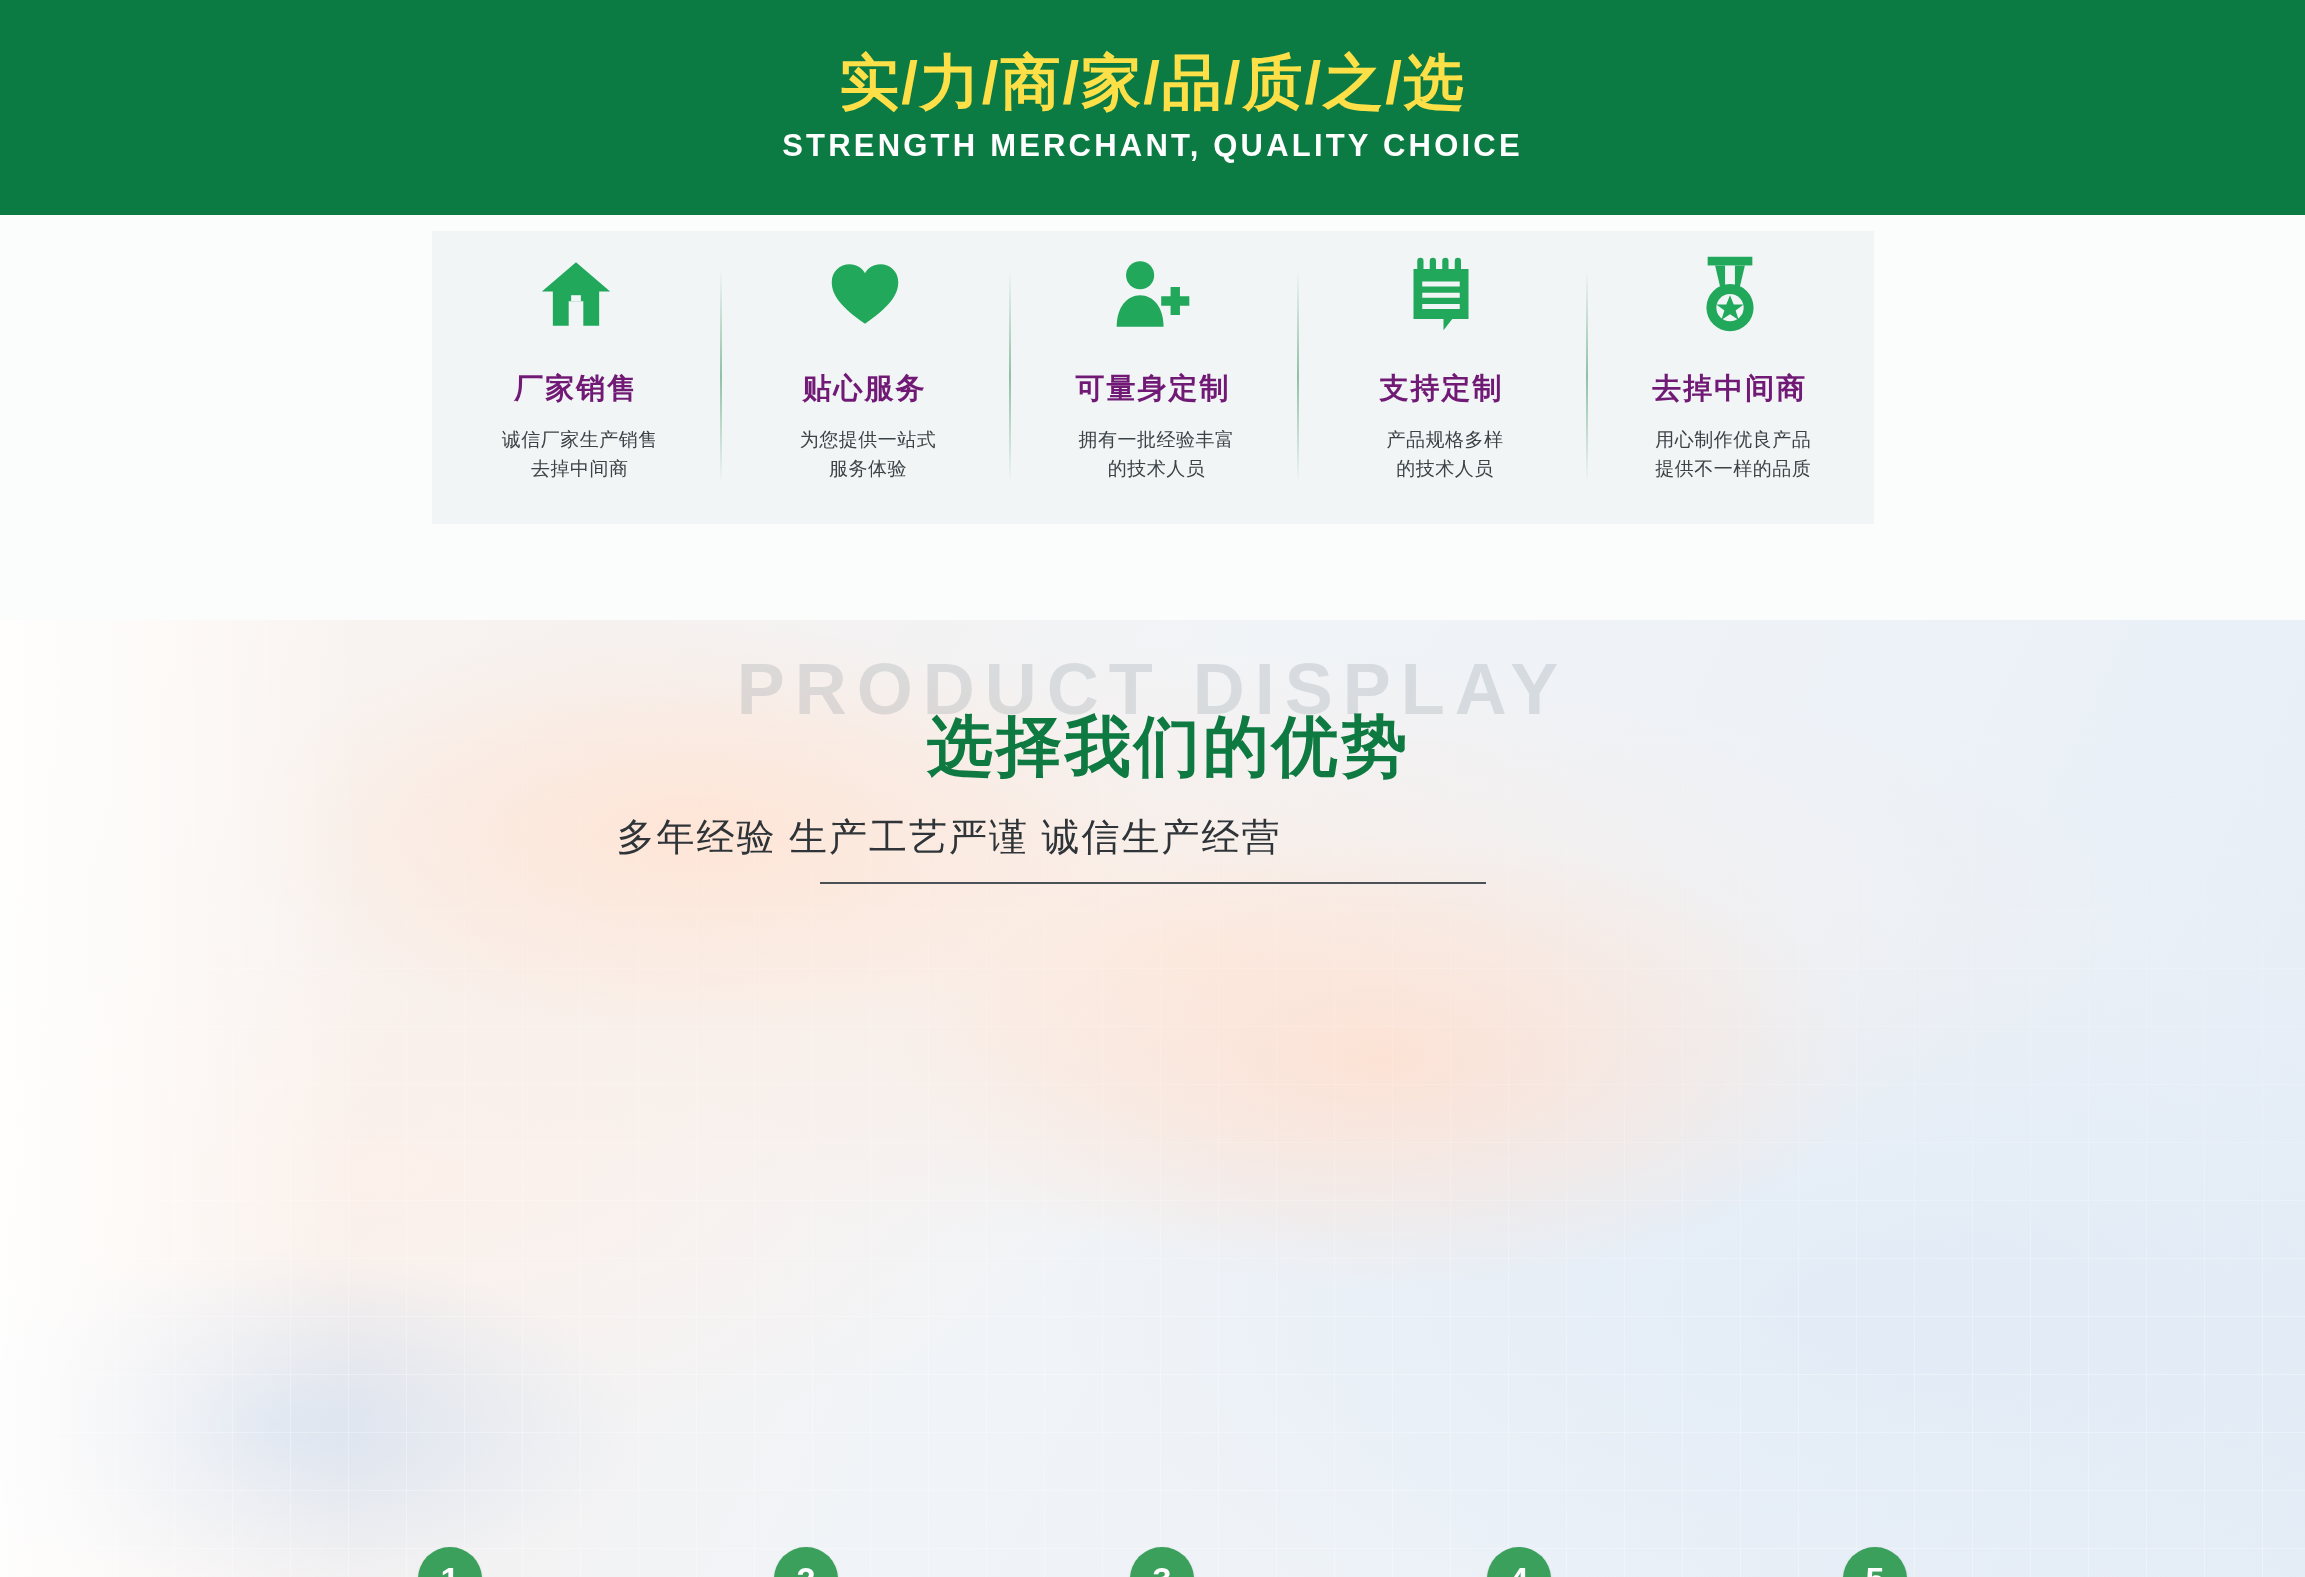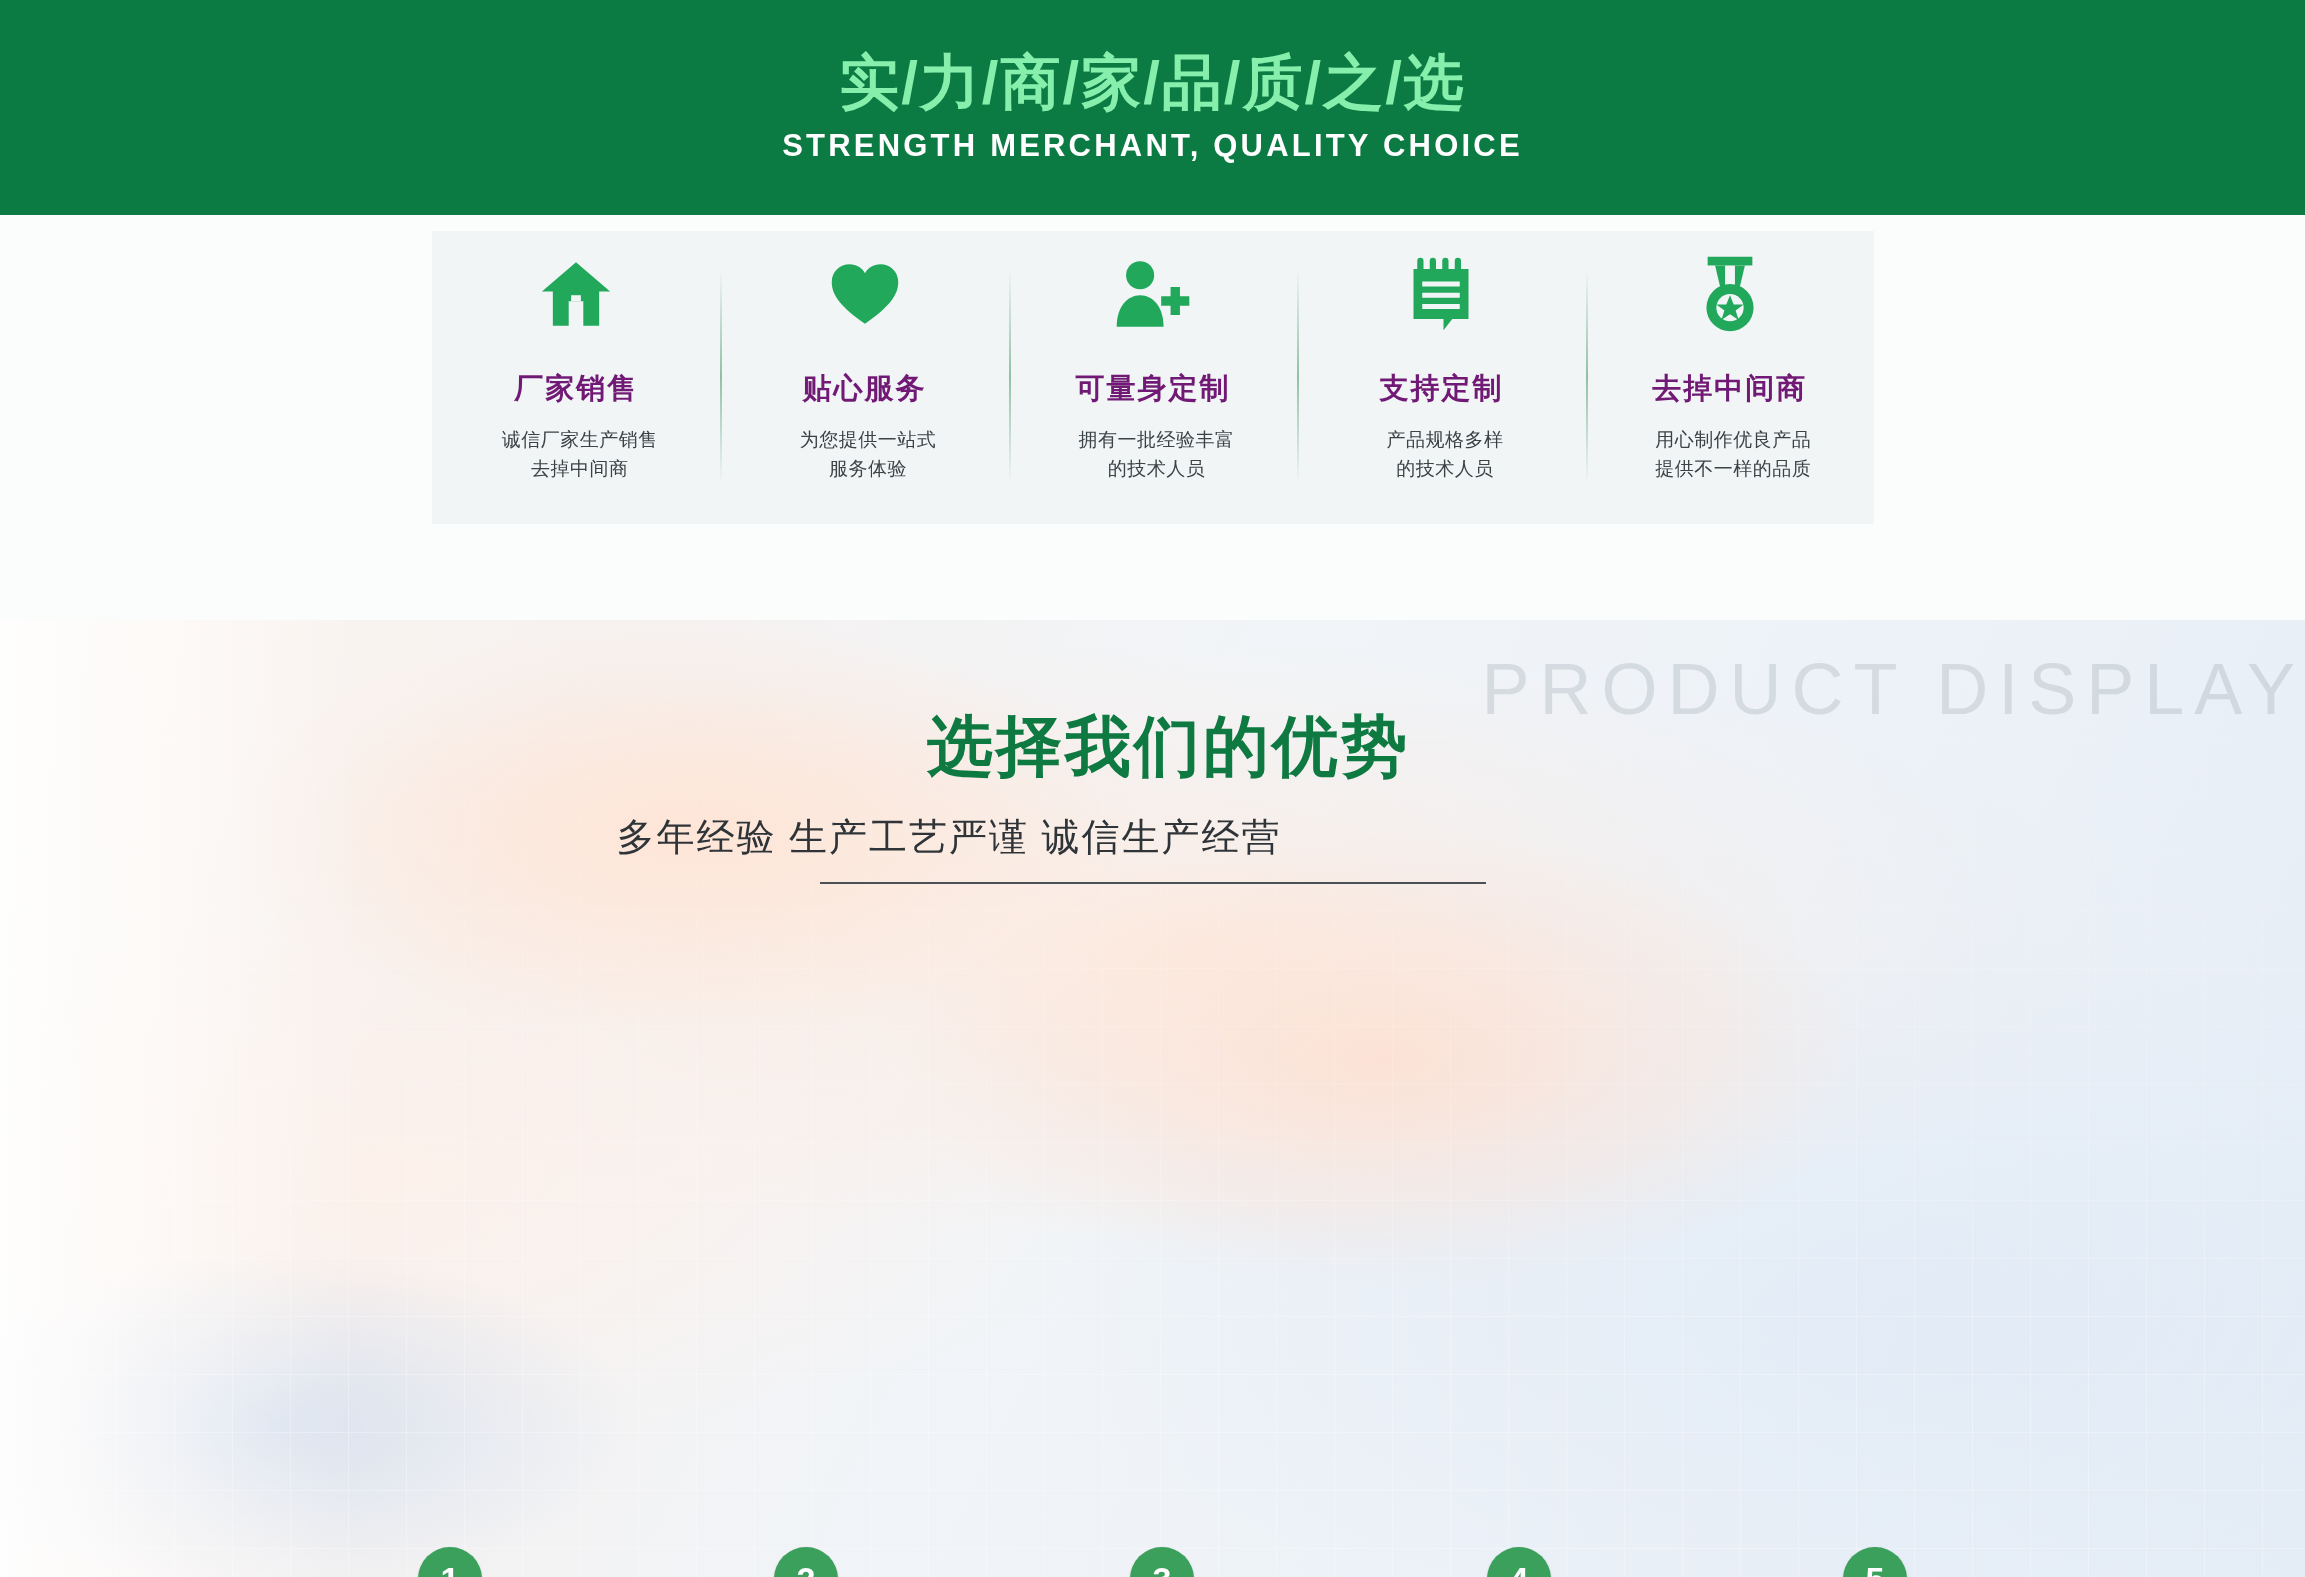--- a/index.html
+++ b/index.html
@@ -11,21 +11,21 @@
   }
   .page{position:relative;width:2305px;height:1577px;}
 
   
   .hero{
     position:absolute;left:0;top:0;width:2305px;height:215px;
     background:#0c7a43;
     display:flex;flex-direction:column;align-items:center;justify-content:center;
   }
   .hero-title{
-    color:#86efac;font-size:60px;font-weight:bold;letter-spacing:2px;
+    color:#fde047;font-size:60px;font-weight:bold;letter-spacing:2px;
     line-height:1.05;white-space:nowrap;
     font-family:"Liberation Sans","DejaVu Sans",sans-serif;
   }
   .hero-sub{
     margin-top:14px;color:#ffffff;font-size:31px;font-weight:bold;
     letter-spacing:3.2px;white-space:nowrap;
   }
 
   
   .features-zone{
@@ -85,22 +85,22 @@
       radial-gradient(ellipse 28% 30% at 30% 22%,rgba(255,228,212,.9),rgba(255,228,212,0) 72%),
       radial-gradient(ellipse 30% 34% at 60% 46%,rgba(255,222,205,.75),rgba(255,222,205,0) 70%),
       radial-gradient(ellipse 22% 26% at 12% 84%,rgba(205,219,238,.7),rgba(205,219,238,0) 70%);
   }
   .lower-left-fade{
     position:absolute;left:0;top:0;width:360px;height:957px;
     background:linear-gradient(to right,rgba(255,255,255,.9),rgba(255,255,255,0));
   }
 
   .watermark{
-    position:absolute;left:0;top:28px;width:2305px;text-align:right;
-    font-size:72px;font-weight:normal;letter-spacing:10px;
+    position:absolute;left:0;top:28px;width:2305px;text-align:center;
+    font-size:72px;font-weight:bold;letter-spacing:10px;
     color:rgba(125,135,145,.22);white-space:nowrap;user-select:none;
   }
   .adv-title{
     position:absolute;left:16px;top:82px;width:2305px;text-align:center;
     font-size:66px;font-weight:bold;color:#0e7a42;letter-spacing:3px;white-space:nowrap;
   }
   .adv-sub{
     position:absolute;left:0;top:192px;width:1898px;text-align:center;
     font-size:38px;color:#2f3438;letter-spacing:2px;white-space:nowrap;
   }

